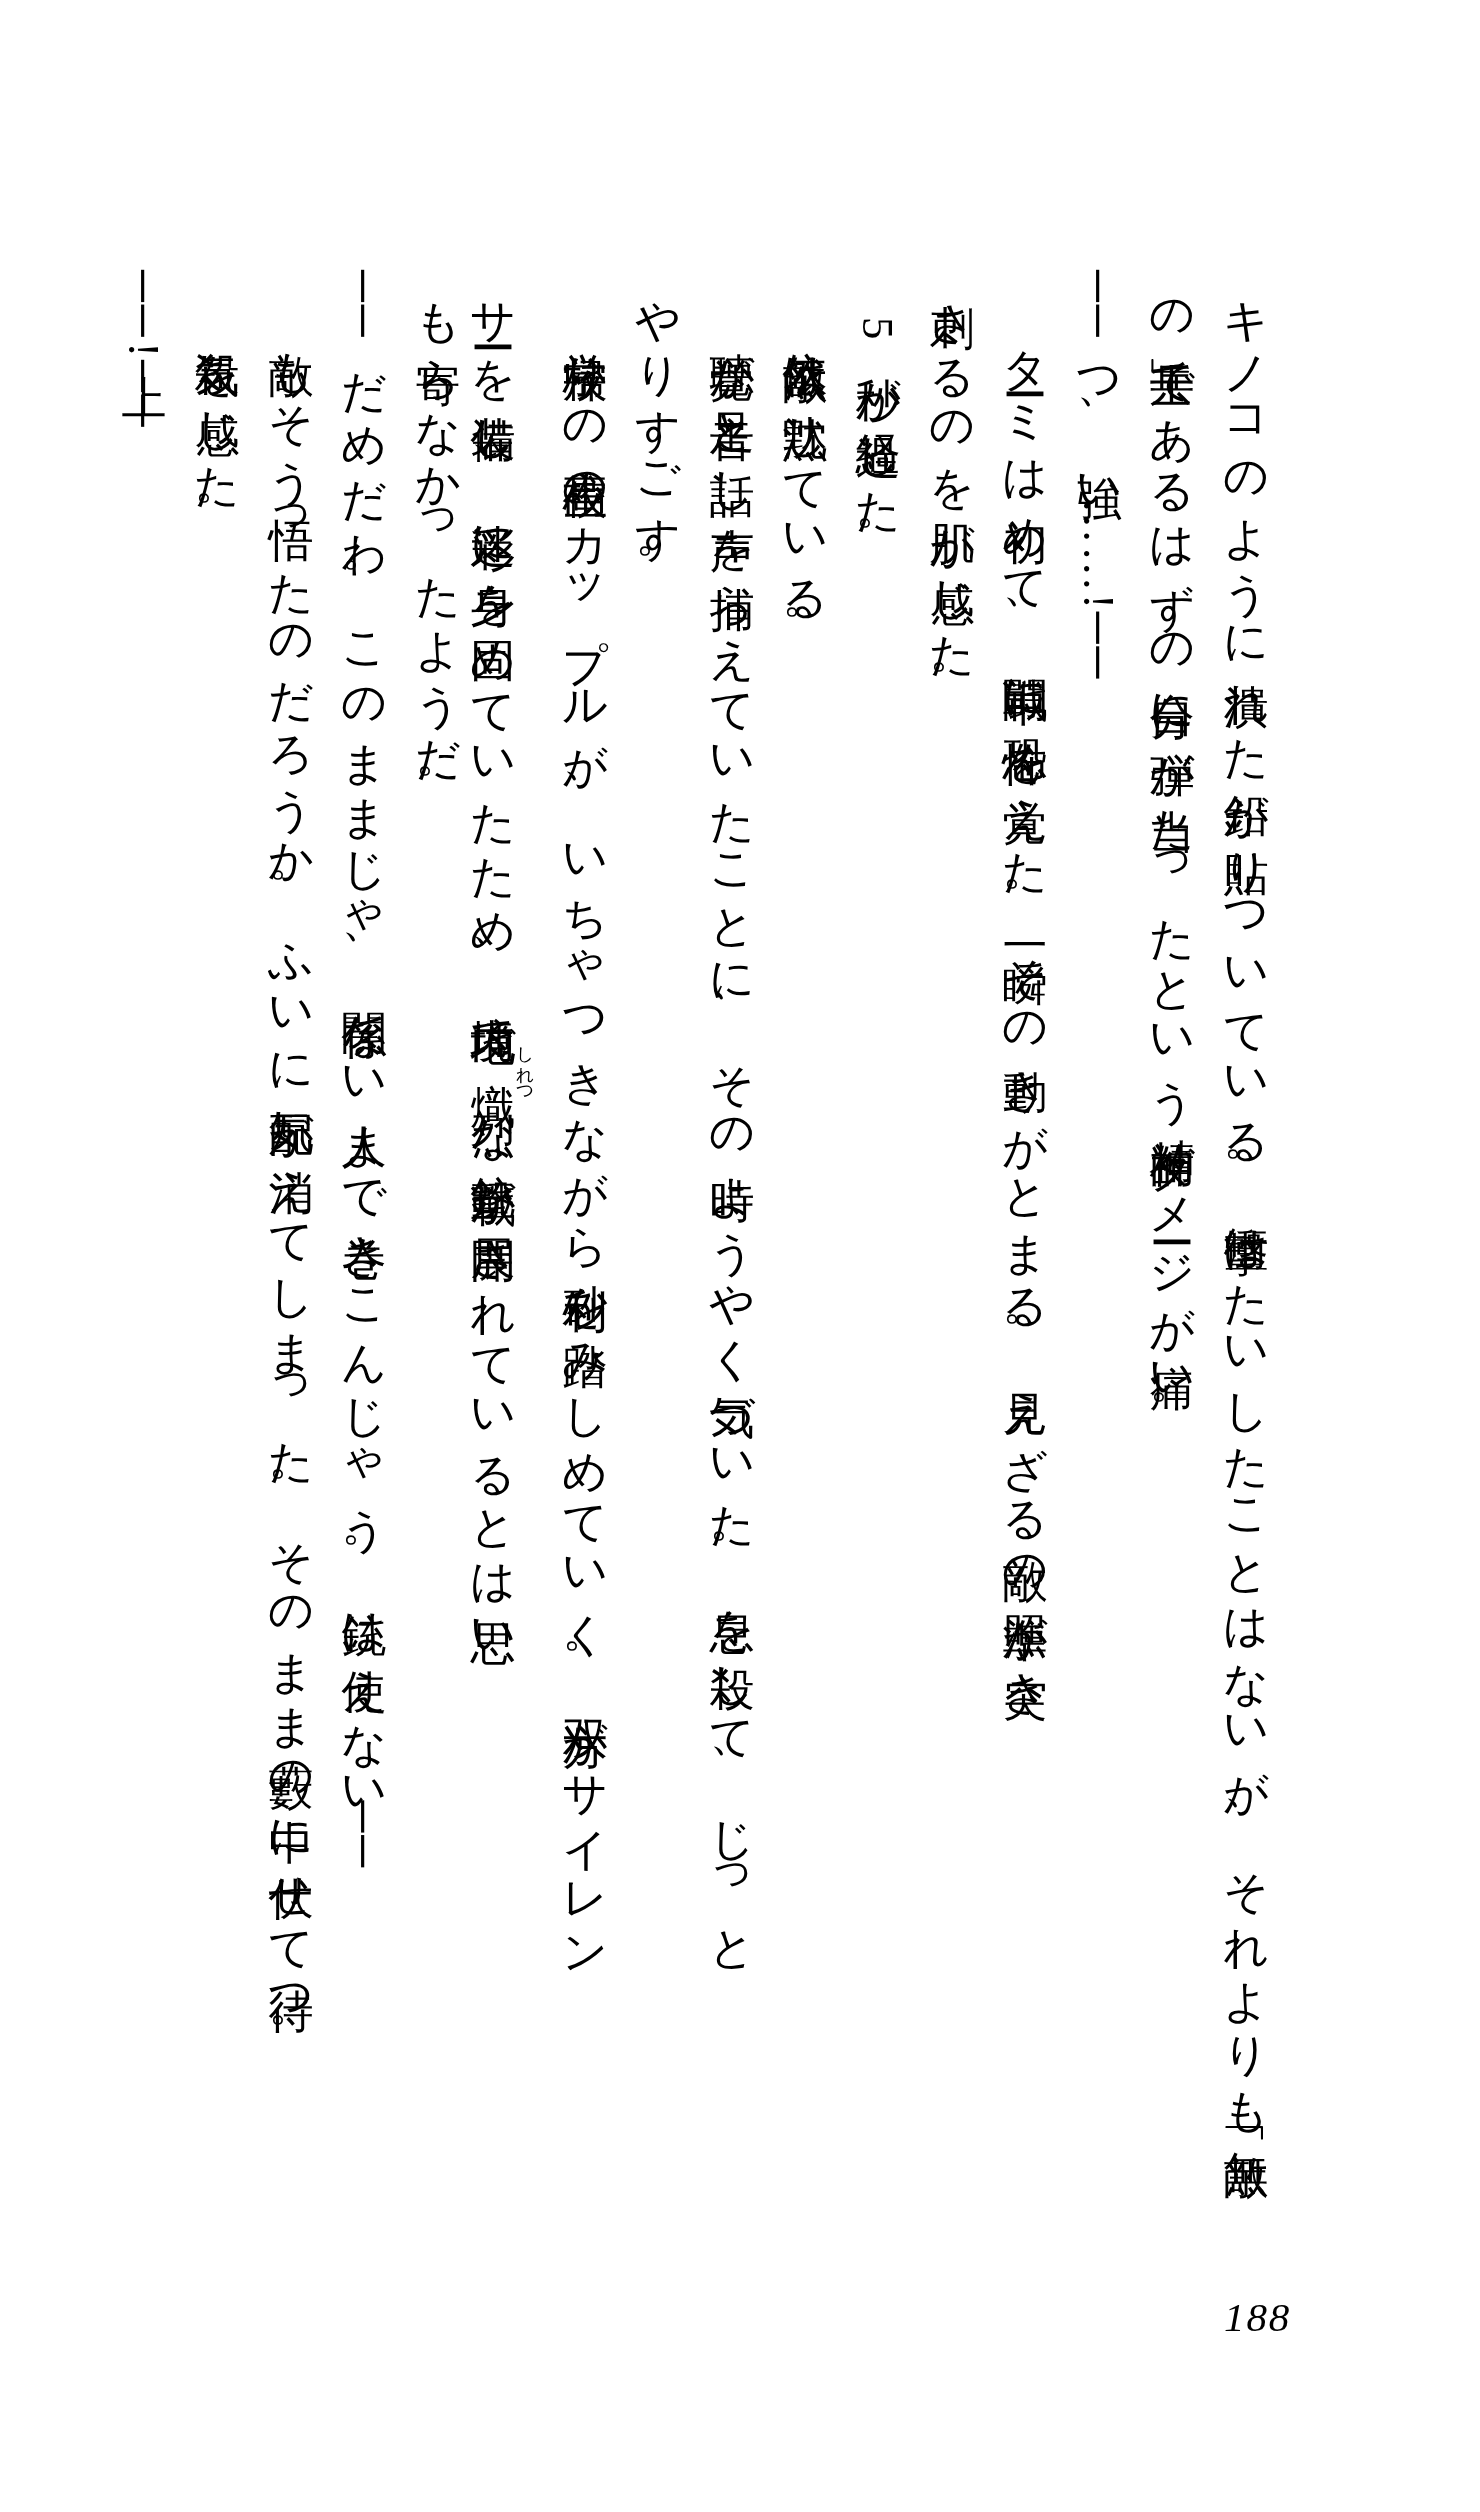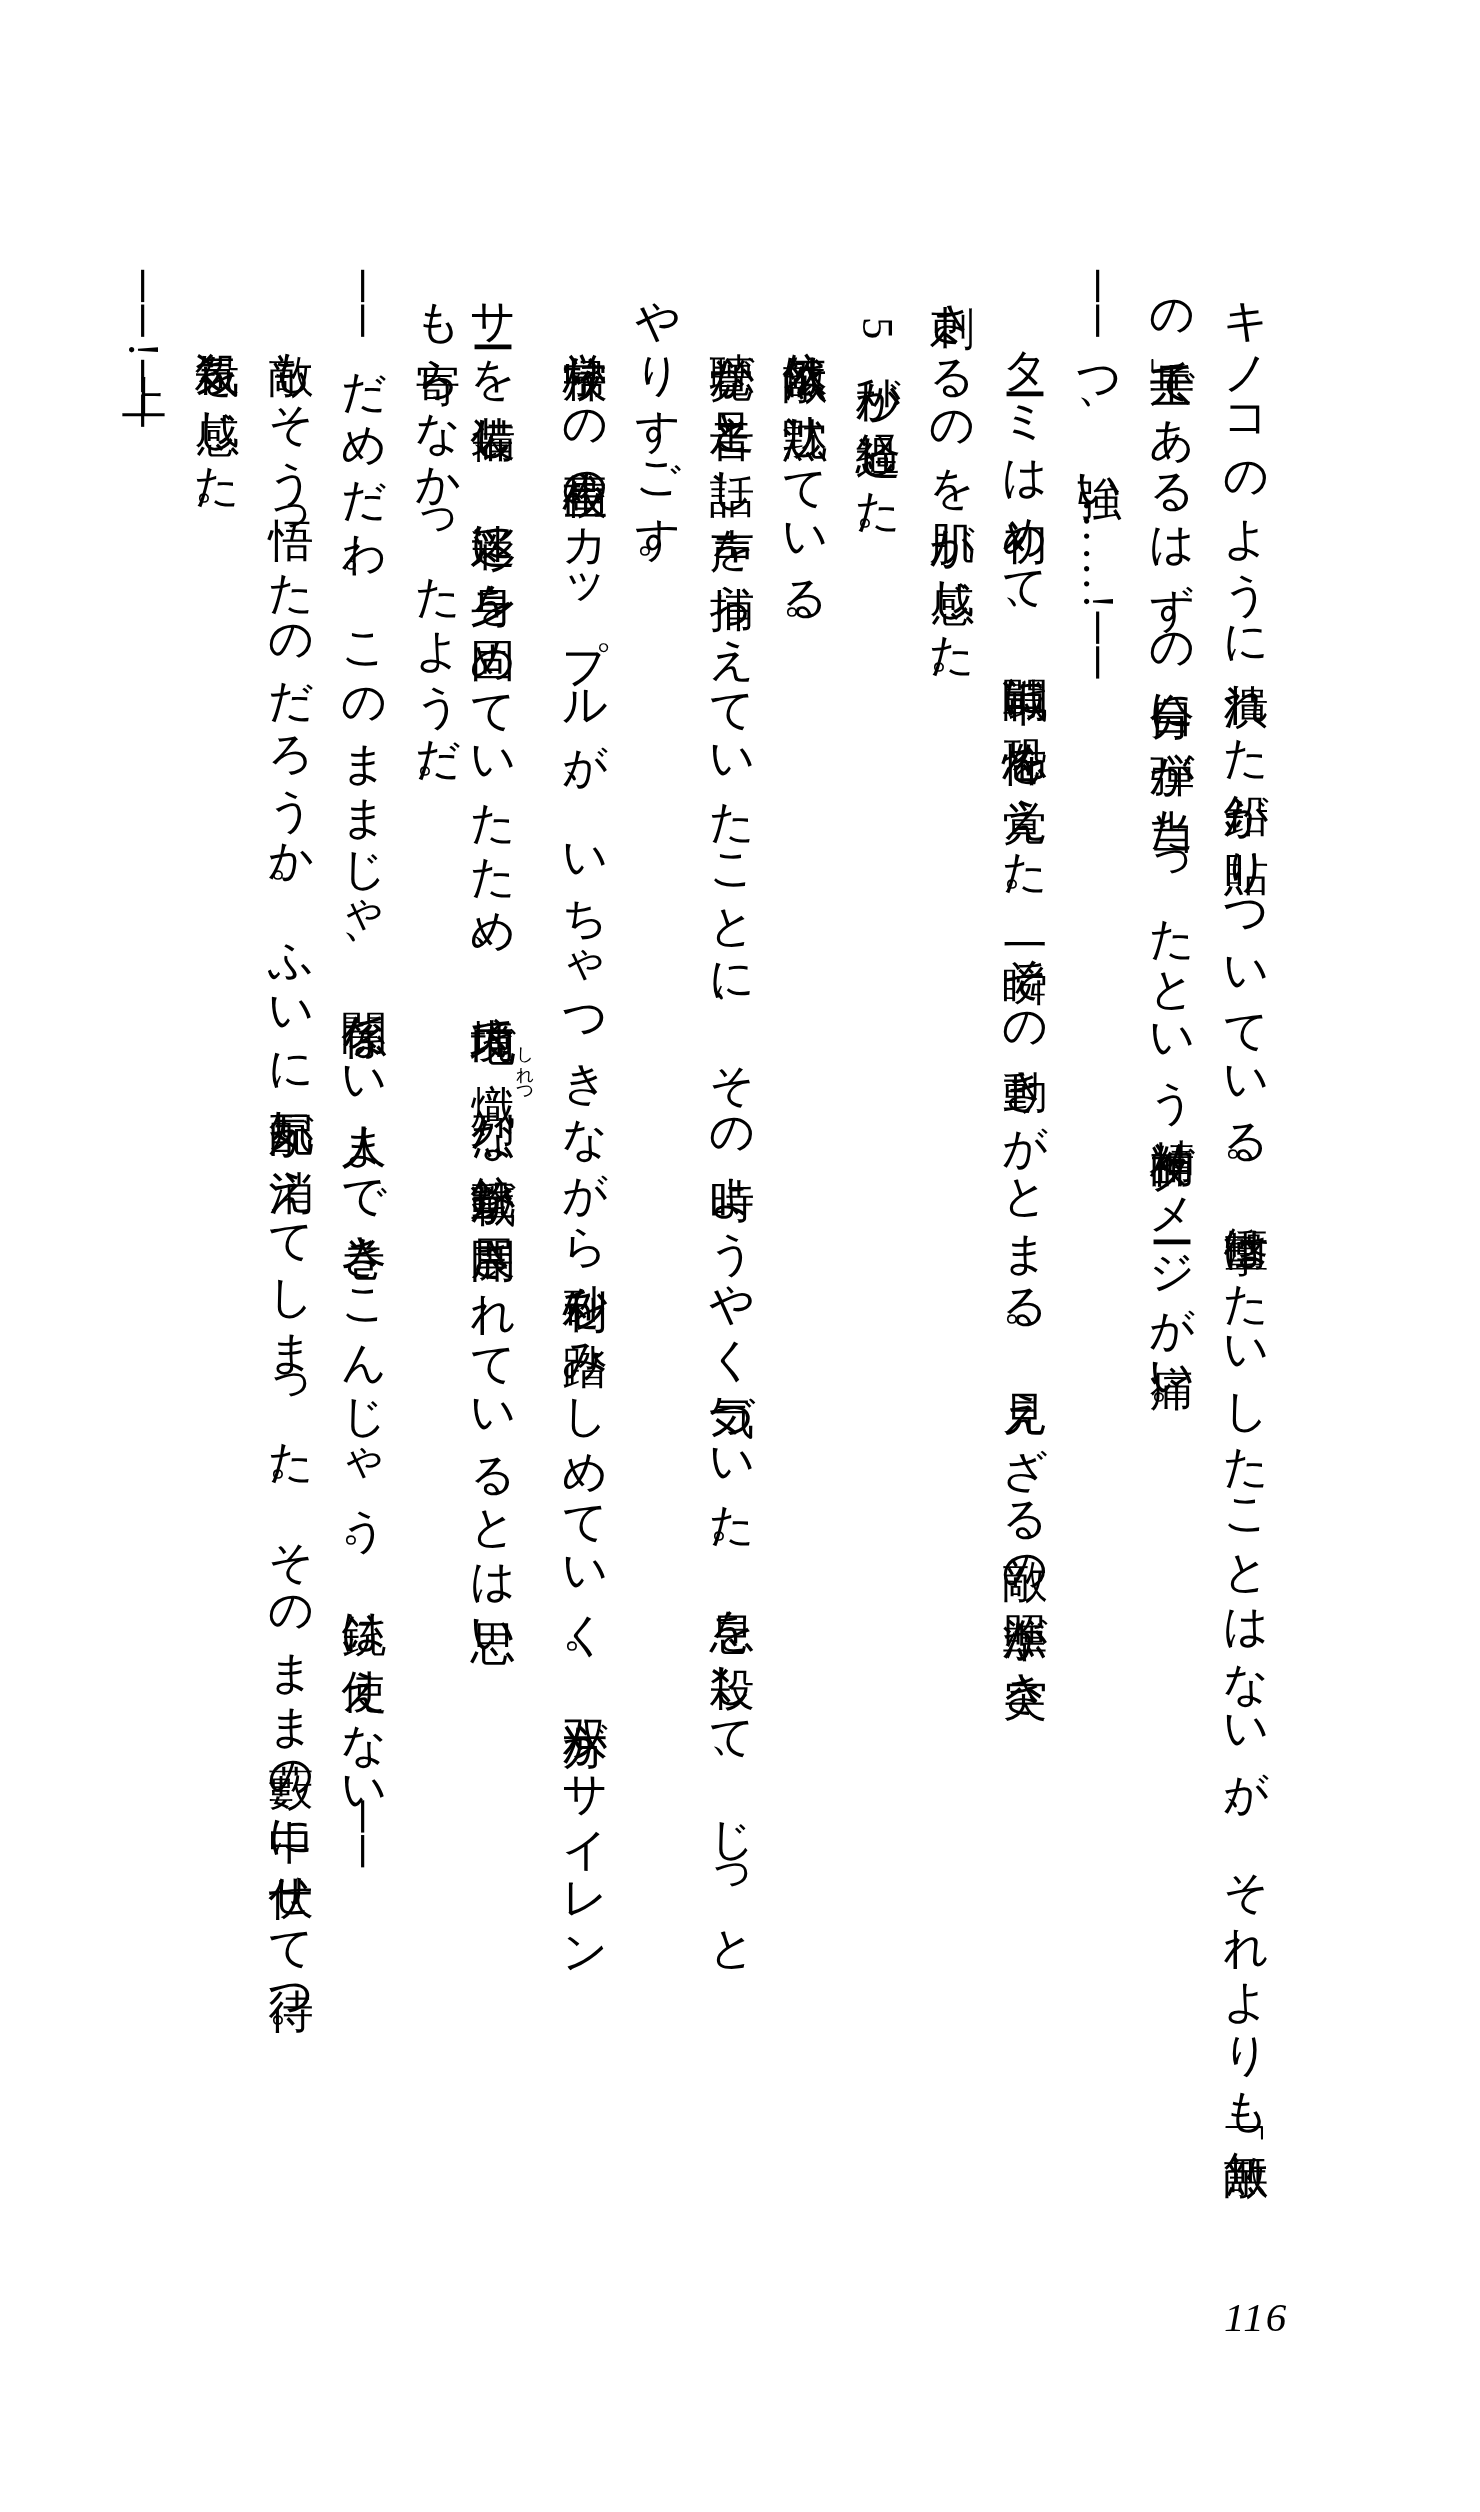--- a/index.html
+++ b/index.html
@@ -74,15 +74,15 @@
       <div class="tcol indent" style="left: 708px;">聴覚が足音と話し声を捕らえていたことに、その時ようやく気づいた。息を殺して、じっと</div>
       <div class="tcol" style="left: 634px;">やりすごす。</div>
       <div class="tcol indent" style="left: 561px;">学校帰りの高校生のカップルが、いちゃつきながら砂利を踏みしめていく。双方がサイレン</div>
       <div class="tcol" style="left: 487px;">サーを装備し、迷彩に身を固めていたため、境内地で<ruby>熾烈<rt>しれつ</rt></ruby>な銃撃戦が展開されているとは思い</div>
       <div class="tcol" style="left: 414px;">も寄らなかったようだ。</div>
       <div class="tcol" style="left: 340px;">──だめだわ。このままじゃ、関係ない人まで巻きこんじゃう。銃は使えない──</div>
       <div class="tcol indent" style="left: 267px;">敵もそう悟ったのだろうか。ふいに気配が消えてしまった。そのまま藪の中に伏せて待つ。</div>
       <div class="tcol indent" style="left: 193px;">殺気を感じた。</div>
       <div class="tcol" style="left: 120px;">──上!──</div>
     </div>
-  <div class="page-number">116</div>
+  <div class="page-number">188</div>
 </div>
 
 
 </body></html>

